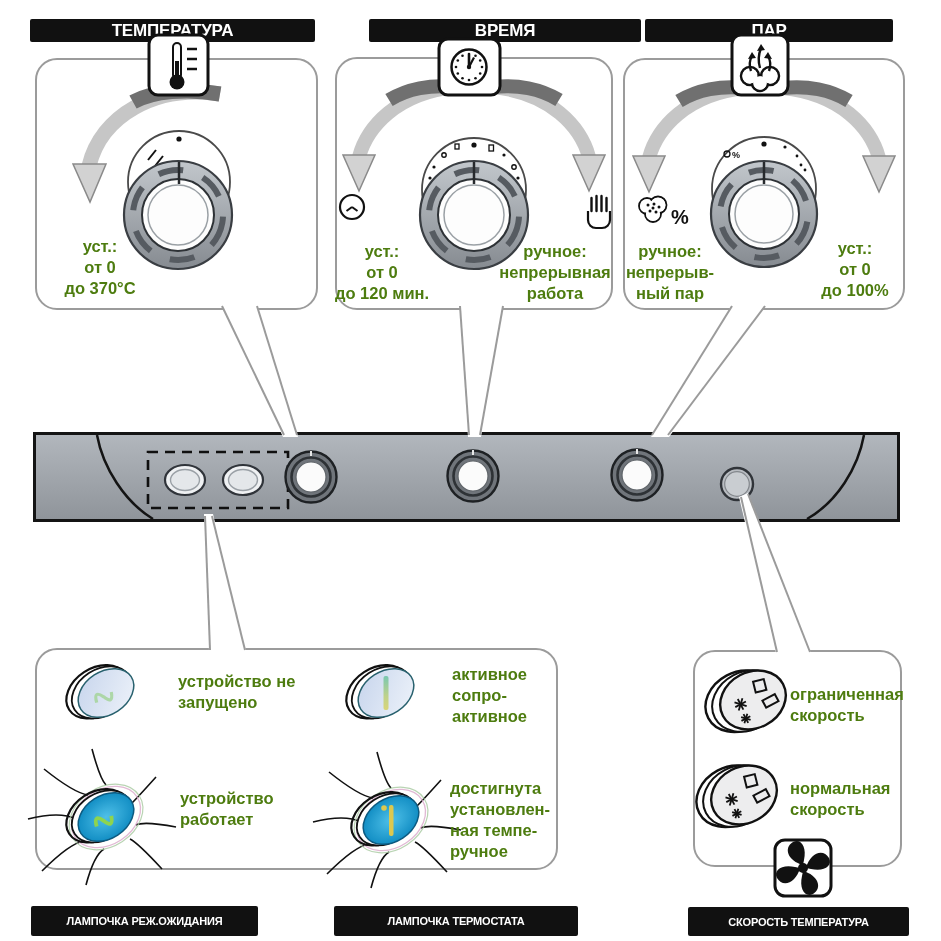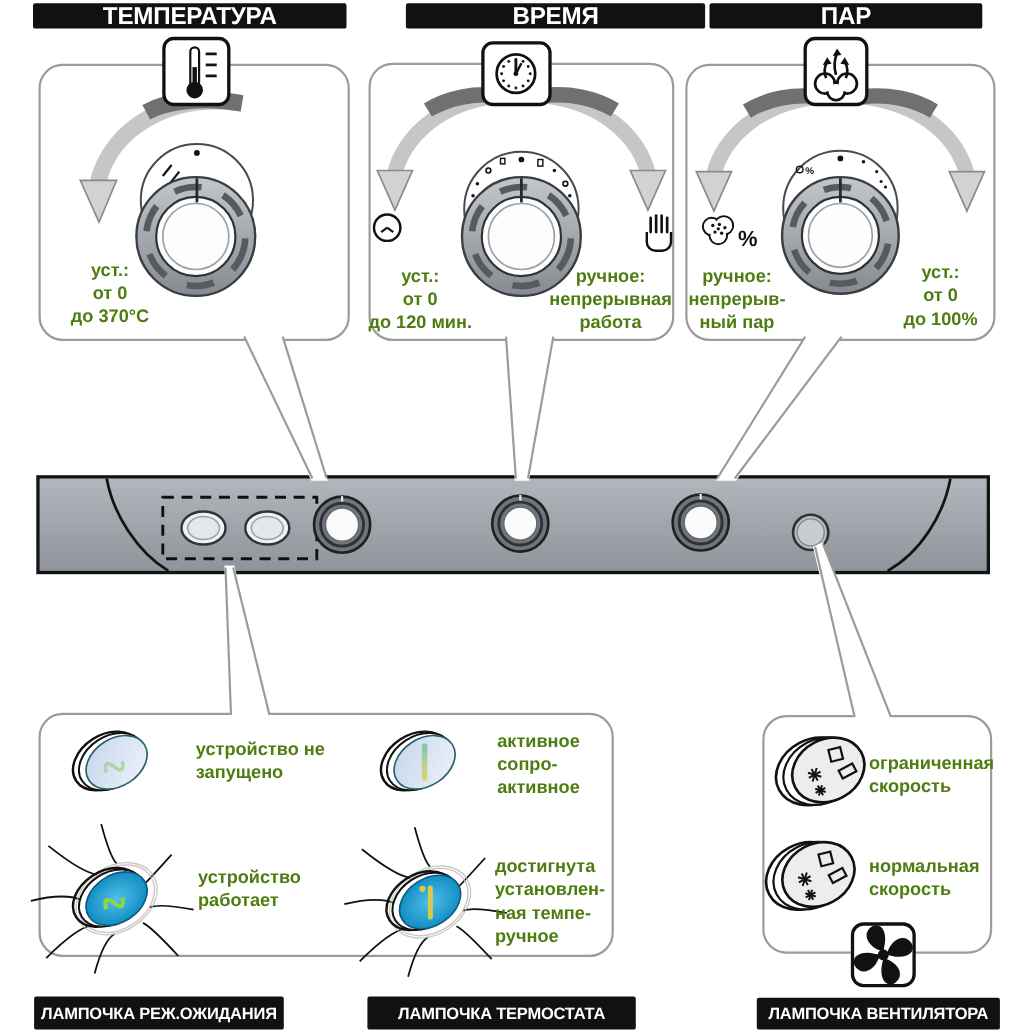--- a/index.html
+++ b/index.html
@@ -6,22 +6,22 @@
   body{
     width:941px;height:941px;position:relative;background:#ffffff;
     font-family:"Liberation Sans",sans-serif;overflow:hidden;color:#1a1a1a;
   }
   .abs{position:absolute;}
   .bar{
     background:#111111;color:#ffffff;font-weight:bold;
     display:flex;align-items:center;justify-content:center;
     letter-spacing:-0.2px;box-sizing:border-box;border-radius:2px;
   }
-  .hdr{font-size:22px;}
-  .ftr{font-size:15px;}
+  .hdr{font-size:17px;margin-top:16px;}
+  .ftr{font-size:11px;}
   .panel{
     border:2.5px solid #9b9b9b;border-radius:22px;background:#ffffff;
     box-sizing:border-box;
   }
   .lbl{font-weight:bold;font-size:16.5px;line-height:21px;color:#4d7c0f;}
   .lbl span{display:block;}
   .ctr{text-align:center;}
   svg.abs{overflow:visible;}
 </style>
 </head>
@@ -434,21 +434,21 @@
   </g>
 </svg>
 
 <div class="abs bar ftr" style="left:31px;top:906px;width:227px;height:30px">
   <span>ЛАМПОЧКА РЕЖ.ОЖИДАНИЯ</span>
 </div>
 <div class="abs bar ftr" style="left:334px;top:906px;width:244px;height:30px">
   <span>ЛАМПОЧКА ТЕРМОСТАТА</span>
 </div>
 <div class="abs bar ftr" style="left:688px;top:907px;width:221px;height:29px">
-  <span>ЛАМПОЧКА ВЕНТИЛЯТОРА</span>
+  <span>СКОРОСТЬ ТЕМПЕРАТУРА</span>
 </div>
 
 <svg class="abs" style="left:0;top:0;pointer-events:none" width="941" height="941" viewBox="0 0 941 941">
 
   <polygon points="222,305 257,305 298,437 283,437" fill="#ffffff"></polygon>
   <line x1="222" y1="306" x2="284" y2="435" stroke="#9b9b9b" stroke-width="2"></line>
   <line x1="257" y1="306" x2="297" y2="435" stroke="#9b9b9b" stroke-width="2"></line>
 
   <polygon points="460,305 503,305 481,437 468,437" fill="#ffffff"></polygon>
   <line x1="460" y1="306" x2="469" y2="435" stroke="#9b9b9b" stroke-width="2"></line>

